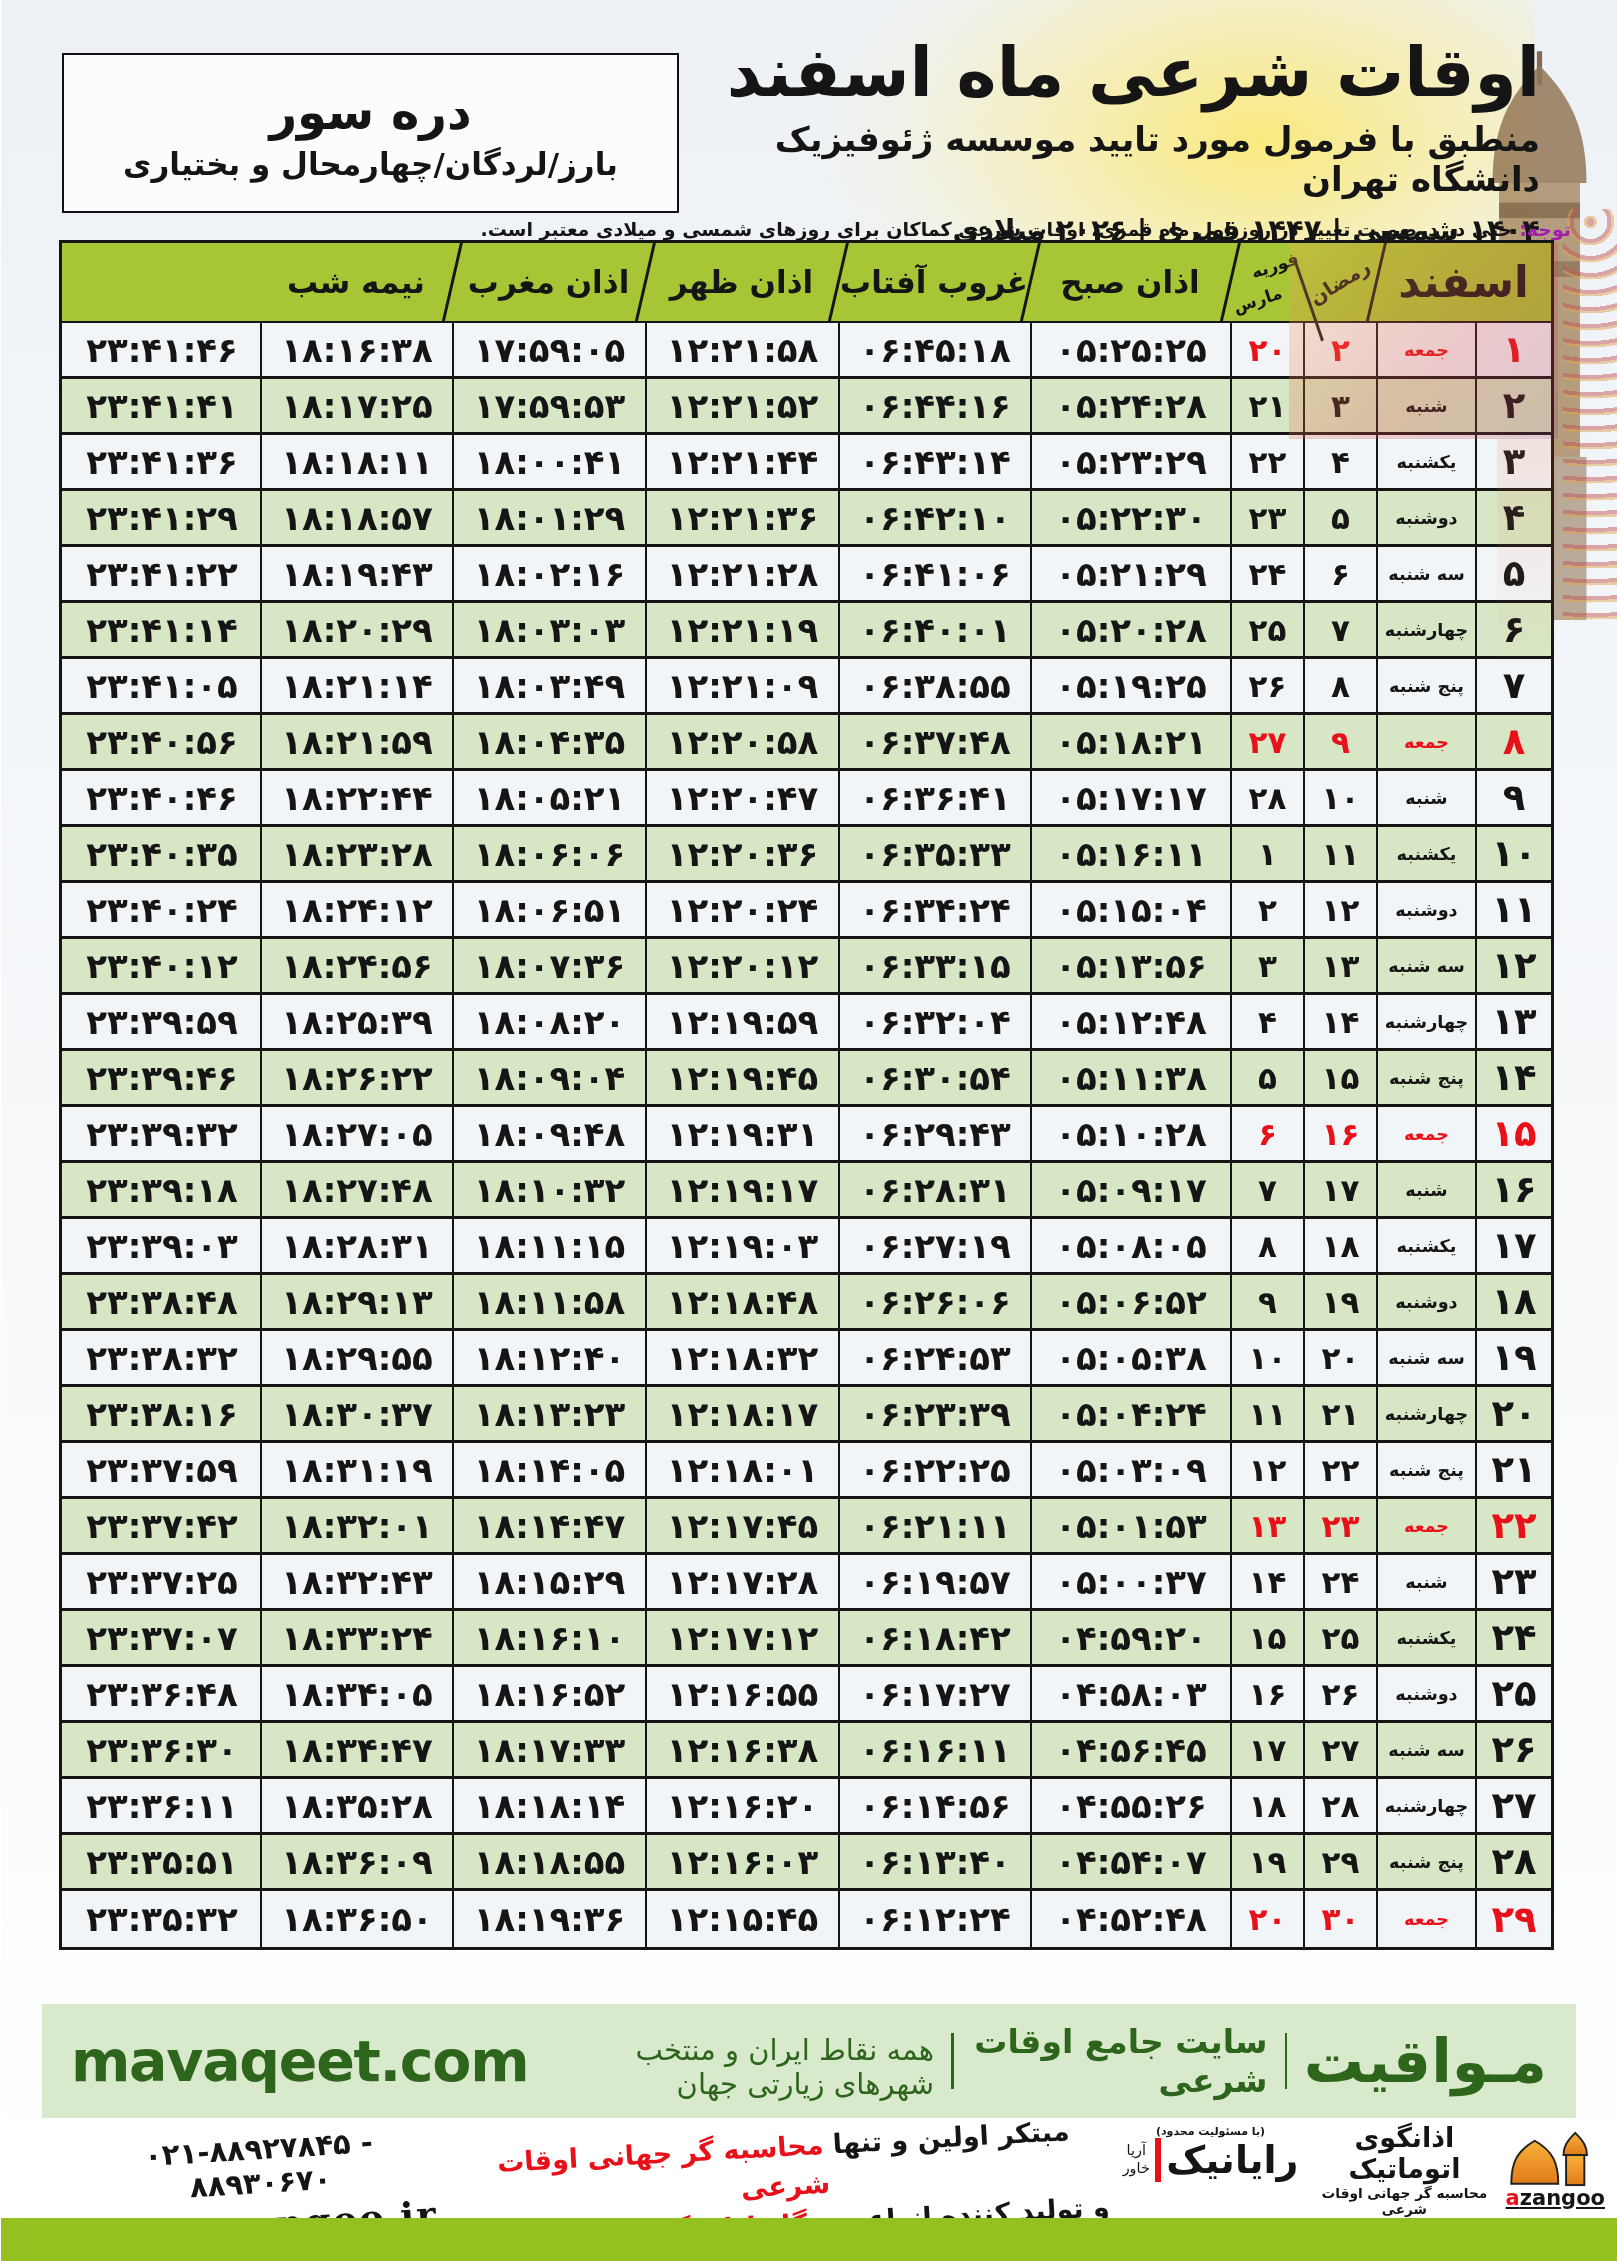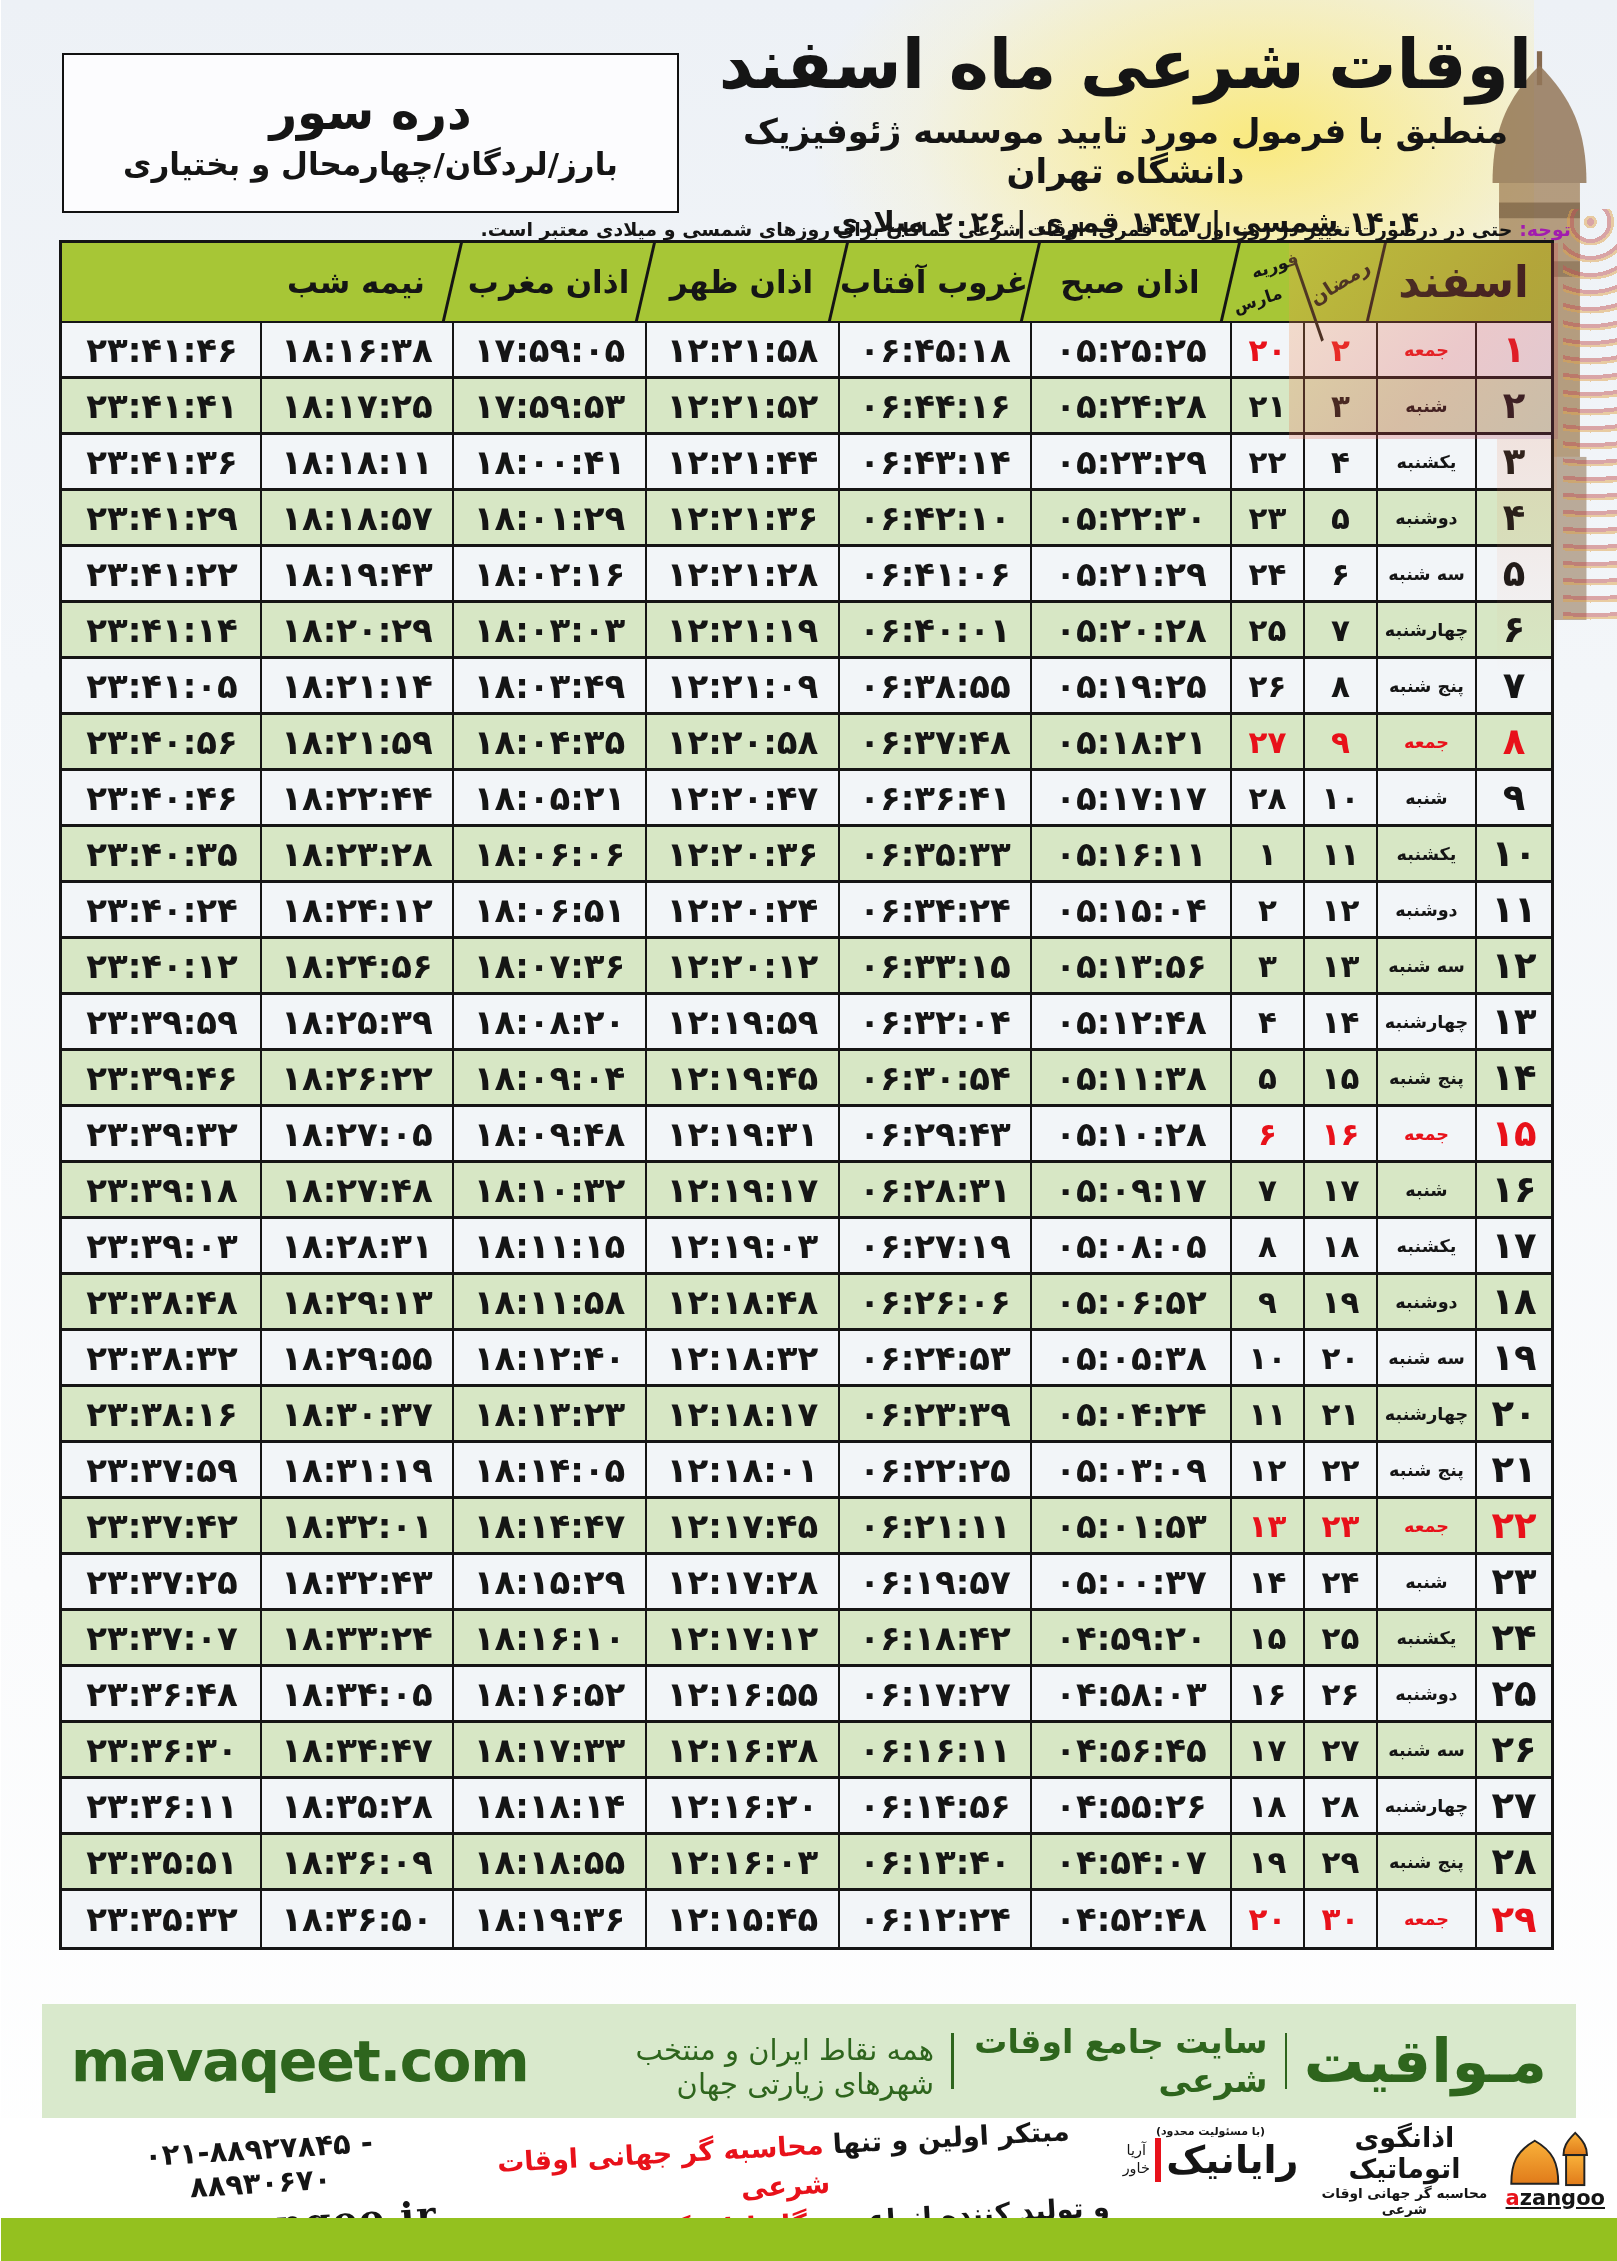--- a/index.html
+++ b/index.html
@@ -14,21 +14,21 @@
   .sunburst{position:absolute;left:816px;top:-52px;width:718px;height:457px;pointer-events:none;z-index:0;
     background:radial-gradient(ellipse at 62% 42%, rgba(250,233,120,.95) 0%, rgba(250,236,150,.6) 32%, rgba(250,240,180,.25) 55%, transparent 72%);}
   .dome-art{position:absolute;right:0;top:46px;z-index:0;opacity:.9;pointer-events:none;}
   .right-pattern{position:absolute;right:0;top:209px;width:55px;height:418px;z-index:0;opacity:.5;pointer-events:none;
     background:repeating-radial-gradient(circle at 50% 13px, #c25555 0 3.9px, #e0a24b 3.9px 6.5px, transparent 6.5px 17px);}
   .corner-bleed{position:absolute;left:1289px;top:243px;width:269px;height:196px;z-index:6;pointer-events:none;opacity:.30;
     background:linear-gradient(130deg, rgba(247,170,80,.9), rgba(214,70,70,.85) 60%, rgba(160,60,90,.8));}
   .corner-bleed2{position:absolute;left:1497px;top:439px;width:60px;height:235px;z-index:6;pointer-events:none;opacity:.16;
     background:linear-gradient(180deg, rgba(230,120,70,.9), rgba(230,160,90,.0));}
   
-  .title-block{position:absolute;left:711px;top:26px;width:829px;text-align:center;z-index:2;}
+  .title-block{position:absolute;left:711px;top:34px;width:829px;text-align:right;z-index:2;}
   .title-block h1{font-size:68px;font-weight:bold;line-height:1.15;}
   .title-block .subtitle{font-size:34px;font-weight:bold;margin-top:6.5px;}
   .title-block .dates{font-size:29px;font-weight:bold;margin-top:14.4px;}
   .location-box{position:absolute;left:62px;top:53px;width:617px;height:160px;z-index:2;
     border:2.6px solid #111;background:rgba(253,253,254,.92);text-align:center;
     display:flex;flex-direction:column;justify-content:center;gap:6.5px;padding:6.5px 10.4px;}
   .location-box .loc-name{font-size:48px;font-weight:bold;}
   .location-box .loc-region{font-size:31px;font-weight:bold;}
   .location-box .loc-coords{font-size:23.5px;font-weight:bold;margin-top:3.9px;}
   .notice{position:absolute;right:47px;top:218px;font-size:19px;font-weight:bold;z-index:2;}

